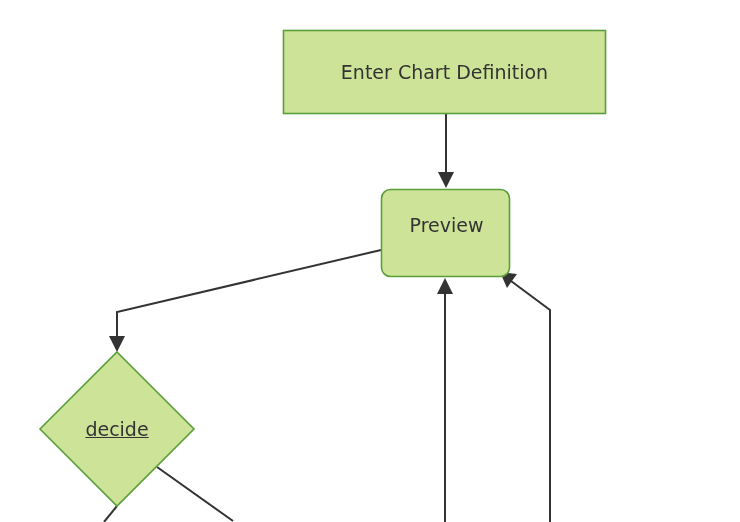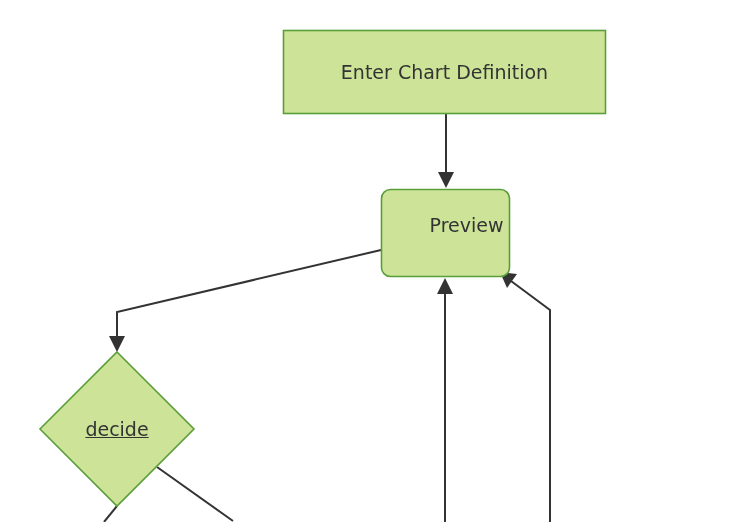--- a/index.html
+++ b/index.html
@@ -57,21 +57,21 @@
     pointer-events: none;
     text-align: center;
   }
   #label-enter-chart-definition {
     left: 283px;
     top: 30px;
     width: 323px;
     height: 84px;
   }
   #label-preview {
-    left: 402px;
+    left: 382px;
     top: 189px;
     width: 129px;
     height: 72px;
   }
   #label-decide {
     left: 40px;
     top: 391px;
     width: 154px;
     height: 76px;
     text-decoration: underline;

